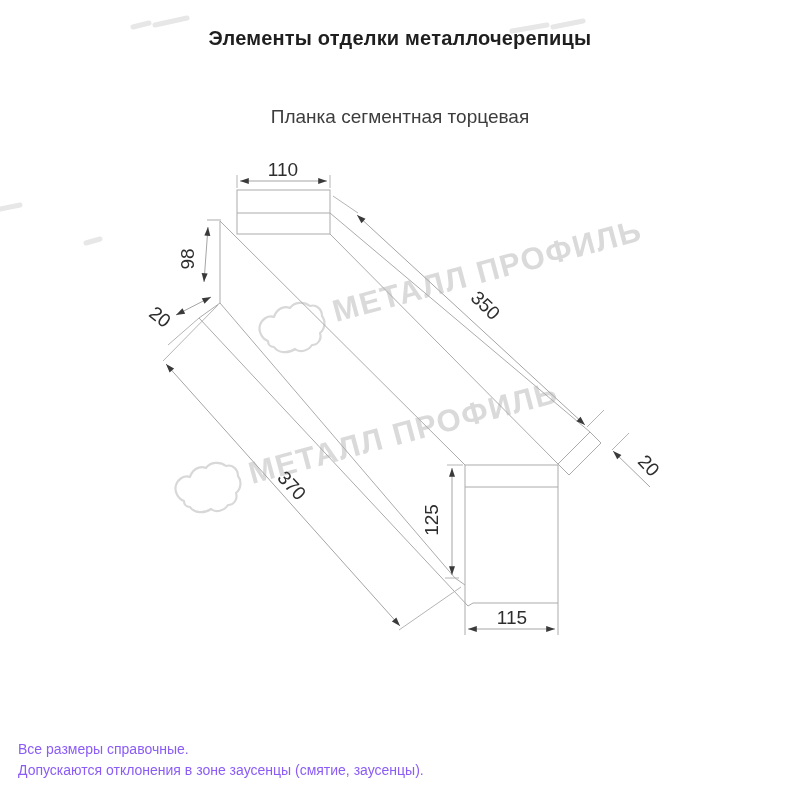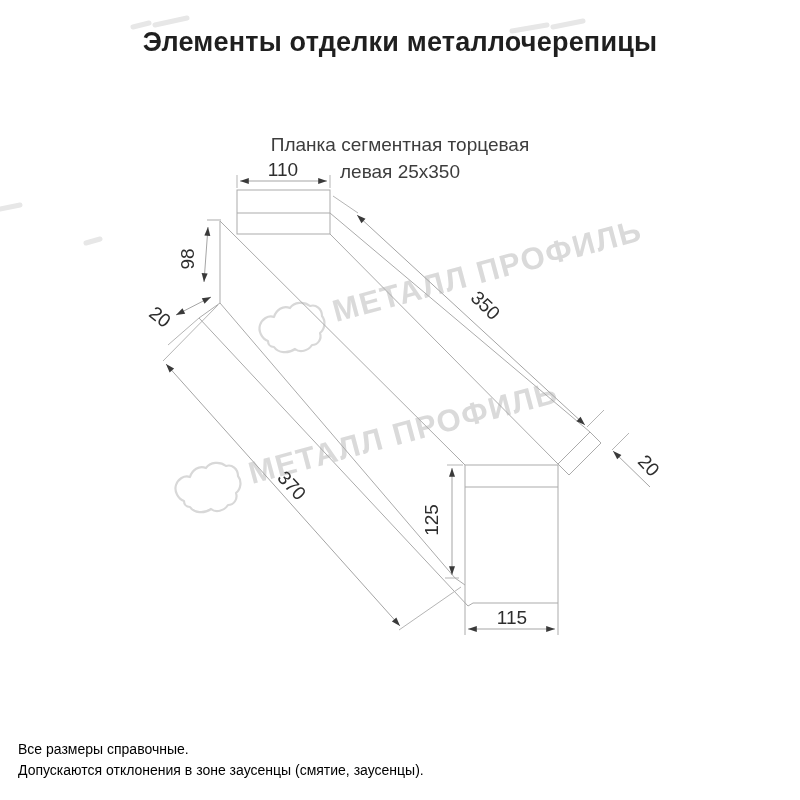--- a/index.html
+++ b/index.html
@@ -2,50 +2,49 @@
 <html><head>
 <meta charset="utf-8">
 <style>
   html,body{margin:0;padding:0;background:#ffffff;}
   .page{
     position:relative;width:800px;height:800px;background:#ffffff;overflow:hidden;
     font-family:"Liberation Sans", sans-serif;
   }
   .title{
     position:absolute;top:27px;left:0;width:800px;text-align:center;
-    font-size:27px;font-weight:bold;color:#1f1f1f;letter-spacing:0.2px;
+    font-size:20px;font-weight:bold;color:#1f1f1f;letter-spacing:0.2px;
   }
   .subtitle{
     position:absolute;top:103px;left:0;width:800px;text-align:center;
-    font-size:19px;line-height:27px;color:#3d3d3d;margin-top:28px;
+    font-size:19px;line-height:27px;color:#3d3d3d;
   }
   .footer{
     position:absolute;top:739px;left:18px;width:760px;
-    font-size:14px;line-height:21px;color:#000000;
+    font-size:14px;line-height:21px;color:#8b5cf6;
   }
   svg.drawing{position:absolute;top:0;left:0;}
   .edge{stroke:#ababab;stroke-width:1;fill:none;}
   .dimline{stroke:#a5a5a5;stroke-width:1;fill:none;}
   .extline{stroke:#b5b5b5;stroke-width:1;fill:none;}
   .dimtext{font-family:"Liberation Sans",sans-serif;font-size:19px;fill:#2e2e2e;}
   .wmtext{font-family:"Liberation Sans",sans-serif;font-size:31px;font-weight:bold;
           fill:#dadada;letter-spacing:1.5px;}
   .cloud{stroke:#d8d8d8;stroke-width:2.2;fill:none;stroke-linejoin:round;}
   .smudge{stroke:#e7e7e7;stroke-width:5;stroke-linecap:round;fill:none;}
 </style>
 </head>
 <body>
 
 <div class="page">
 
   <div class="title">Элементы отделки металлочерепицы</div>
 
   <div class="subtitle">
     <div>Планка сегментная торцевая</div>
-    <div>левая 25x350</div>
   </div>
 
   <svg class="drawing" width="800" height="800" viewBox="0 0 800 800" xmlns="http://www.w3.org/2000/svg">
     <defs>
       <marker id="arr" viewBox="0 0 10 8" refX="9.4" refY="4" markerWidth="10" markerHeight="8" orient="auto-start-reverse">
         <path d="M0.6,1 L9.4,4 L0.6,7 Z" fill="#3a3a3a"></path>
       </marker>
     </defs>
 
     <g>

